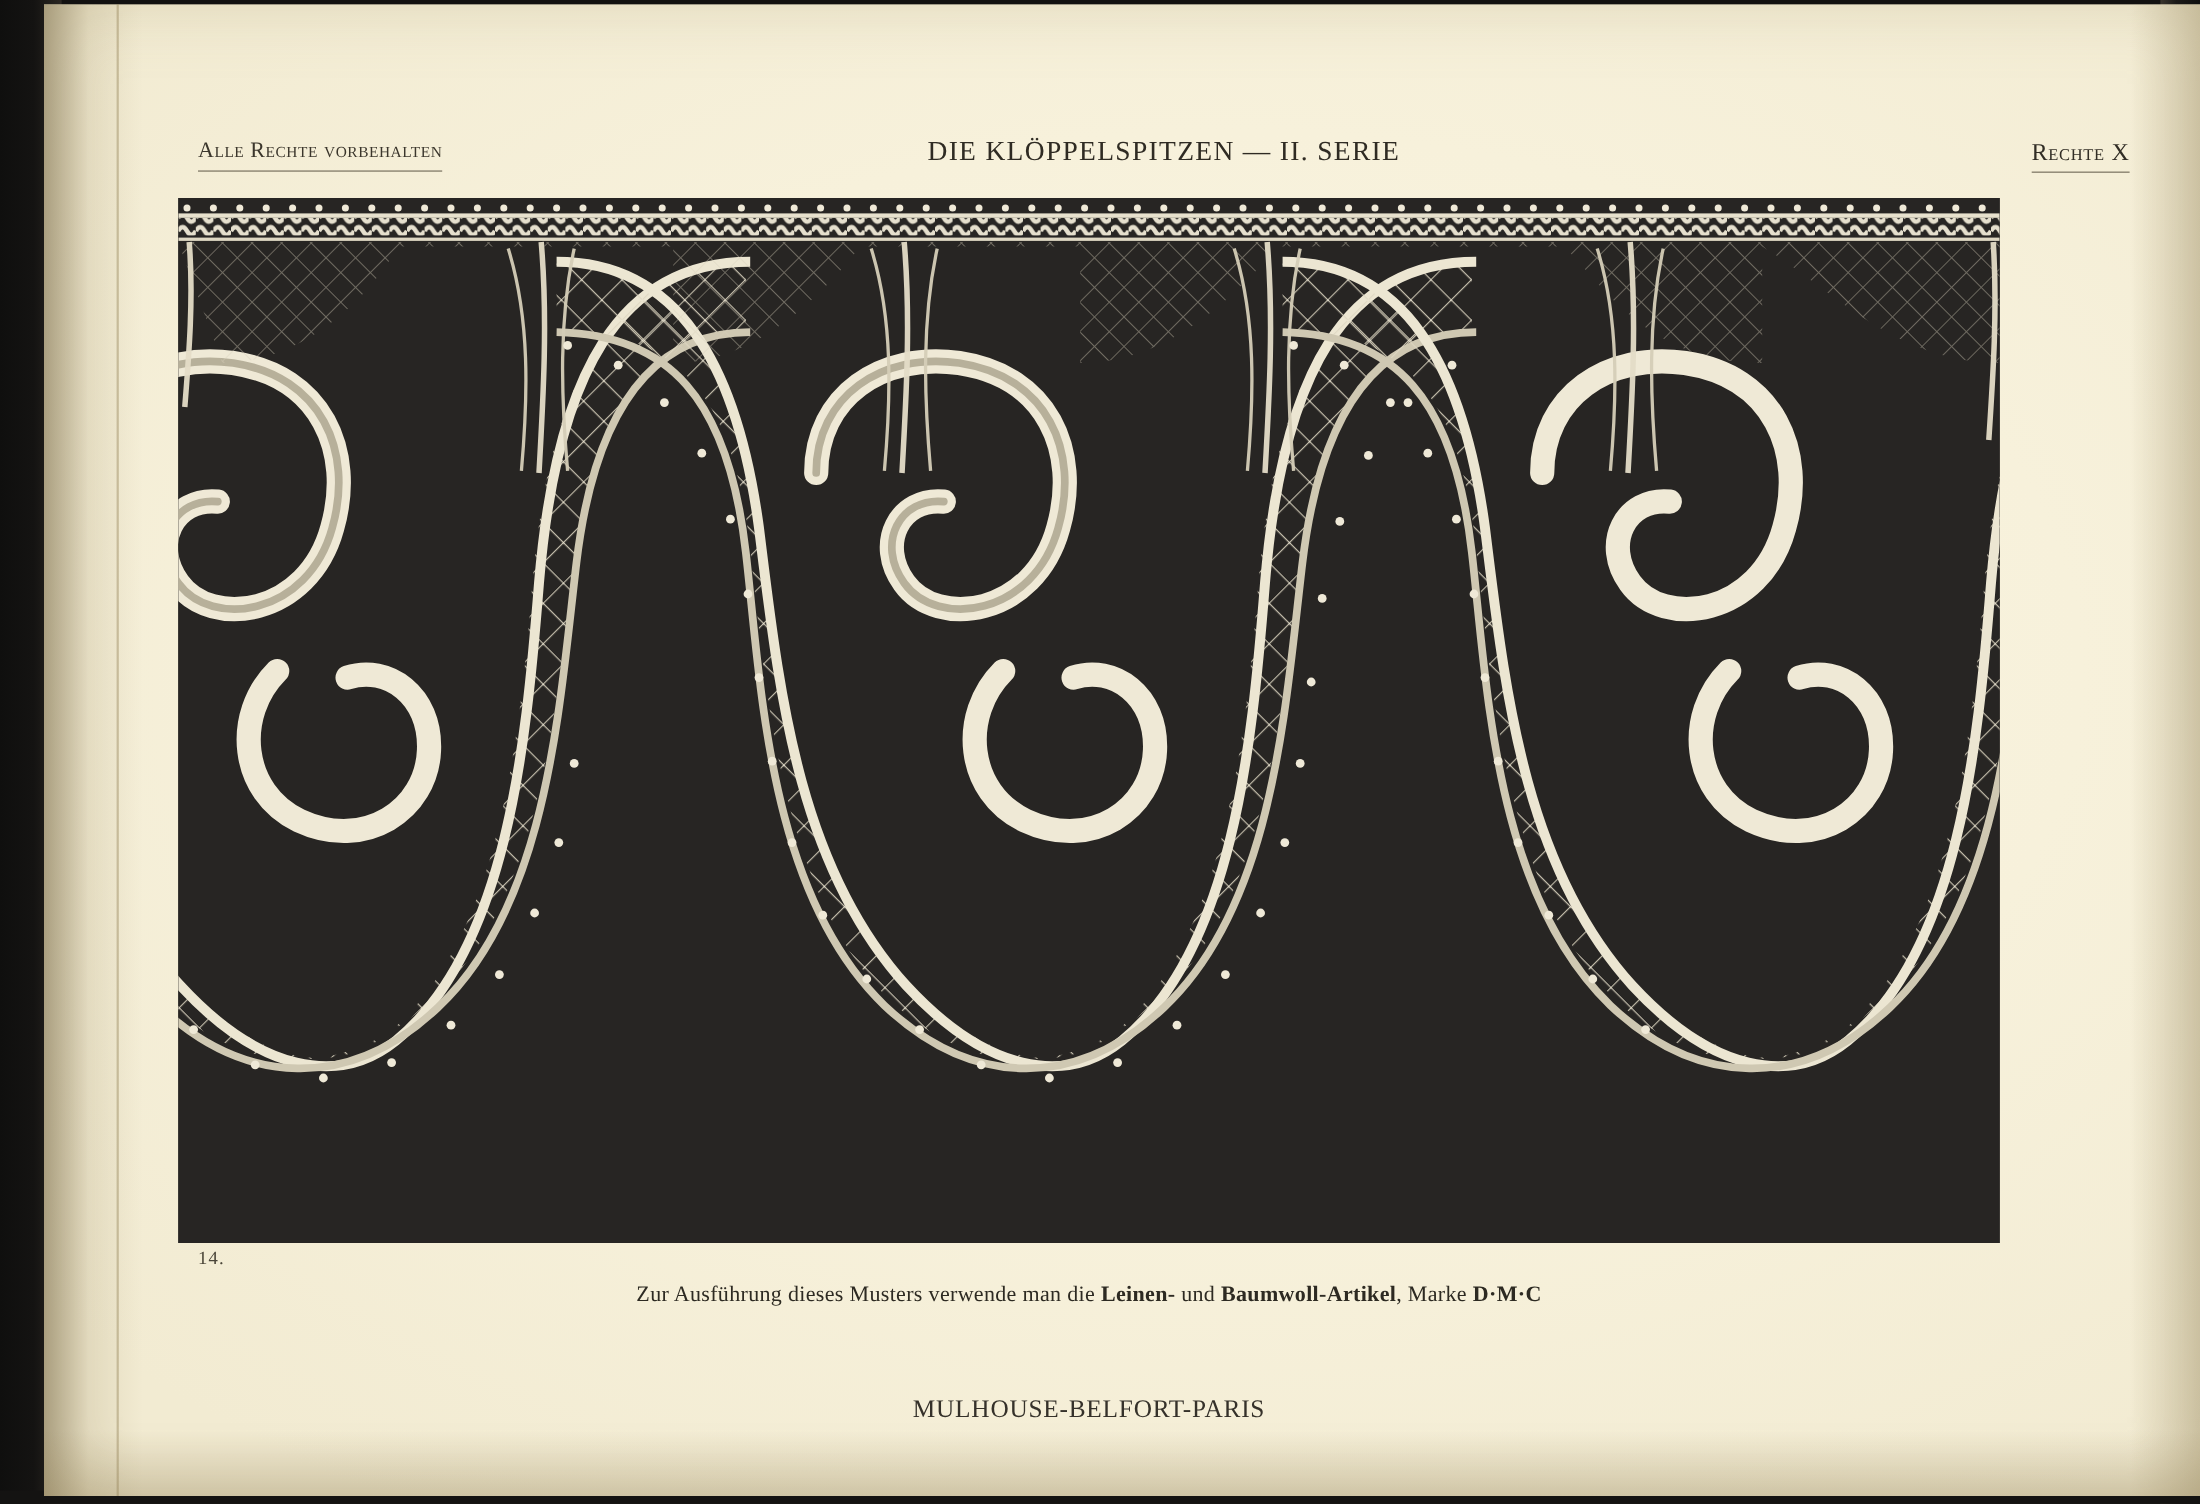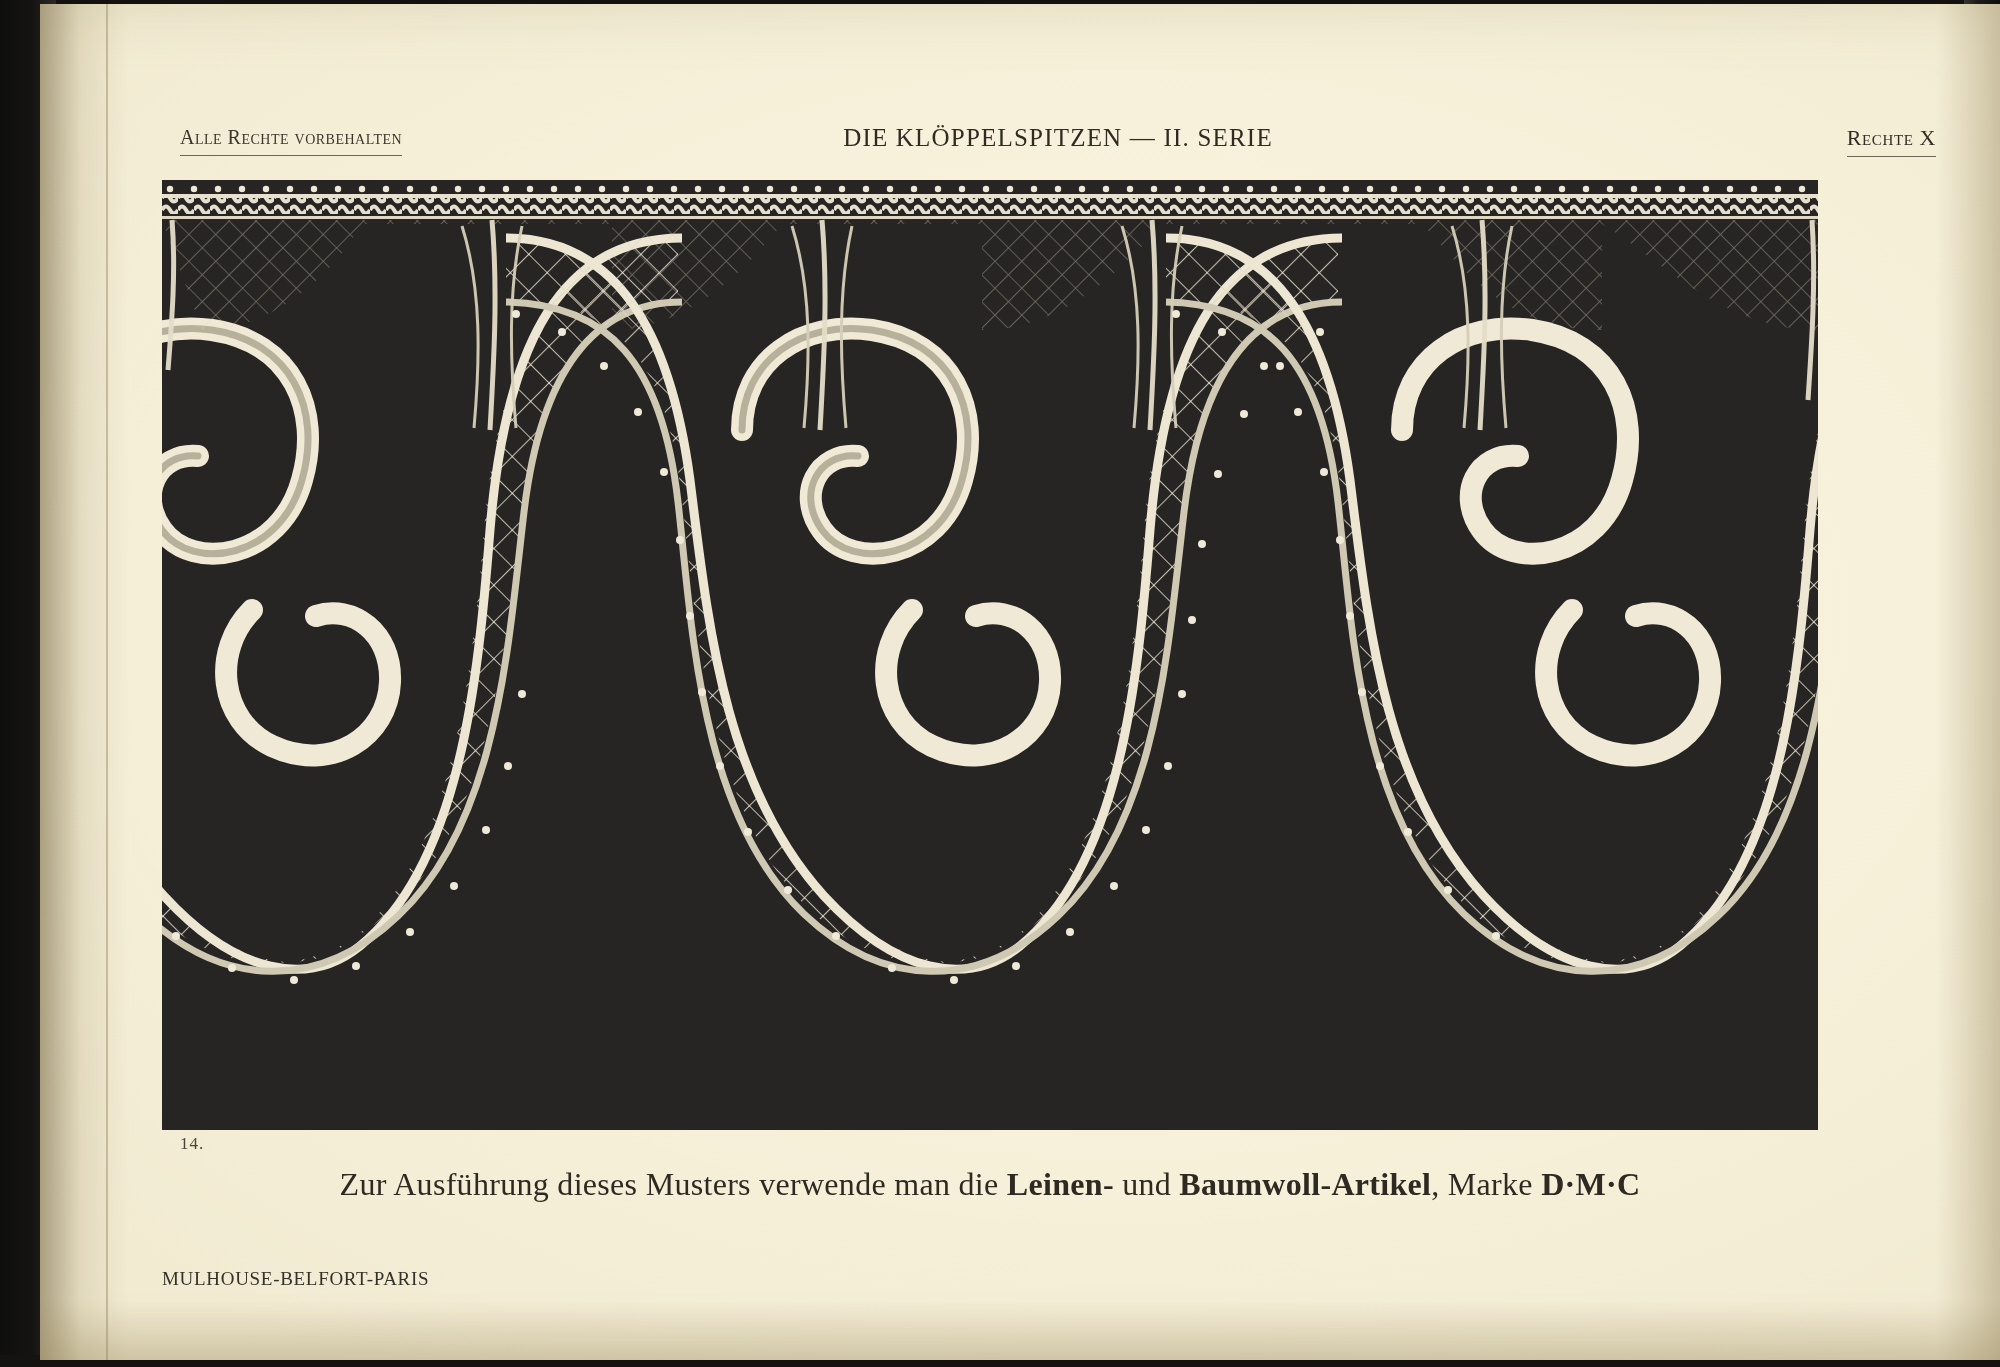--- a/index.html
+++ b/index.html
@@ -161,21 +161,21 @@
     color: #4a4538;
     letter-spacing: 1px;
     margin-left: 12px;
   }
   .caption-main {
     position: absolute;
     left: 122px;
     width: 1656px;
     top: 1162px;
     text-align: center;
-    font-size: 32px;
+    font-size: 20px;
     color: #2d2a22;
     letter-spacing: .3px;
     white-space: nowrap;
   }
   .caption-main .b { font-weight: bold; }
   .company {
     position: absolute;
     left: 122px;
     width: 1656px;
     top: 1222px;
@@ -184,22 +184,22 @@
     color: #2d2a22;
     letter-spacing: .4px;
     white-space: nowrap;
   }
   .company sup { font-size: .58em; vertical-align: super; }
   .cities {
     position: absolute;
     left: 122px;
     width: 1656px;
     top: 1264px;
-    text-align: left;
-    font-size: 19px;
+    text-align: center;
+    font-size: 23px;
     color: #35312a;
     letter-spacing: .7px;
     white-space: nowrap;
     font-variant: small-caps;
   }
 </style>
 </head>
 <body>
 
 <div class="scan">

